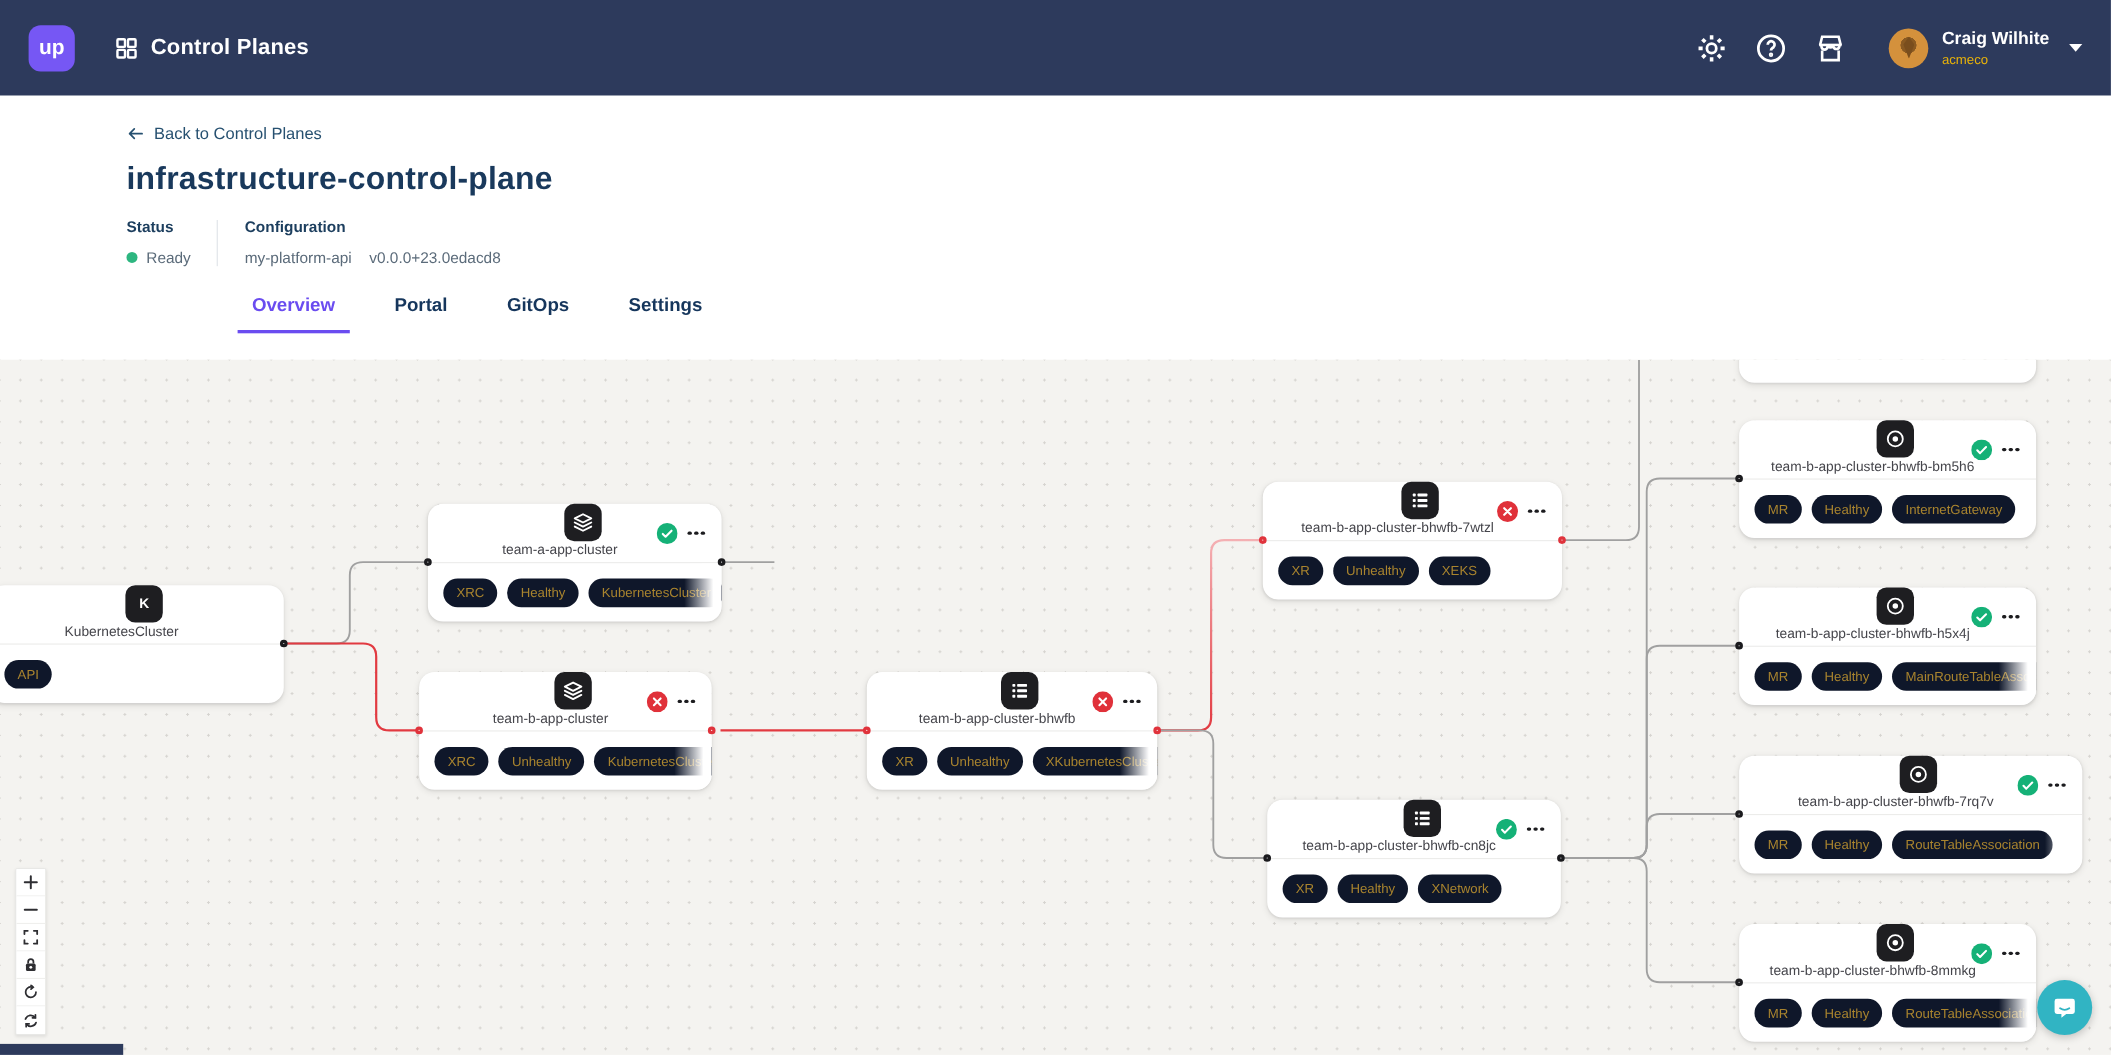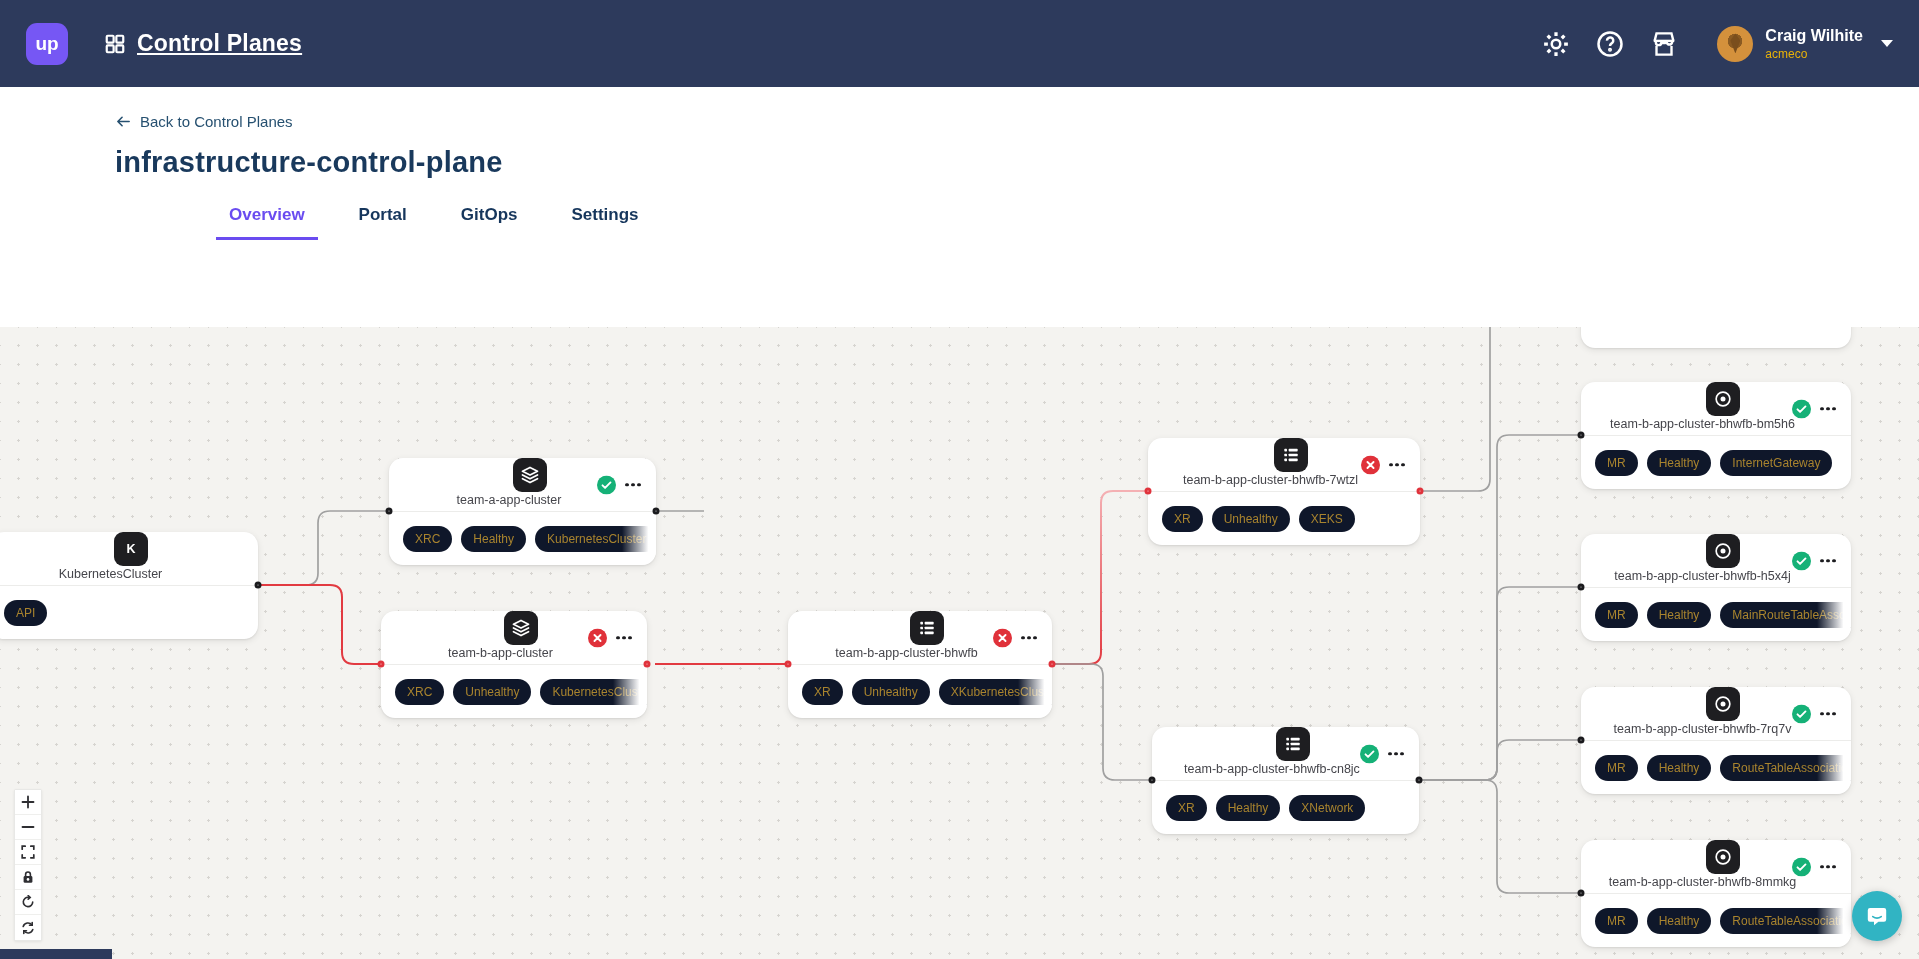--- a/index.html
+++ b/index.html
@@ -4,21 +4,21 @@
 <style>
   * { box-sizing: border-box; margin: 0; padding: 0; }
   html,body { width:1919px; height:959px; overflow:hidden; background:#fff;
     font-family:"Liberation Sans", sans-serif; }
 
   
   .topbar { height:87px; background:#2d3a5c; display:flex; align-items:center; padding:0 26px; }
   .logo { width:42px; height:42px; border-radius:11px; background:#7657f4; color:#fff;
     font-weight:bold; font-size:19px; display:flex; align-items:center; justify-content:center; cursor:pointer; }
   .app-title-group { display:flex; align-items:center; margin-left:36px; gap:11px; color:#fff; }
-  .app-title { font-size:23px; font-weight:bold; letter-spacing:.2px;text-decoration:underline; }
+  .app-title { font-size:20px; font-weight:bold; letter-spacing:.2px; }
   .topbar-right { margin-left:auto; display:flex; align-items:center; gap:24px; }
   .icon-btn { width:30px; height:30px; display:flex; align-items:center; justify-content:center; cursor:pointer; }
   .user-menu { display:flex; align-items:center; margin-left:14px; cursor:pointer; }
   .avatar { width:36px; height:36px; border-radius:50%;
     background:radial-gradient(circle at 50% 42%, #8a5a22 0 26%, #d4913c 27% 100%); overflow:hidden; position:relative; }
   .avatar::after{ content:""; position:absolute; left:50%; top:22%; width:10px; height:20px; transform:translateX(-50%);
     background:#7a4e1d; clip-path:polygon(50% 0,100% 35%,50% 100%,0 35%); }
   .user-text { margin-left:12px; line-height:1.2; }
   .user-name { color:#fff; font-size:16px; font-weight:bold; }
   .user-org { color:#eab308; font-size:12px; margin-top:2px; }
@@ -148,20 +148,37 @@
 </header>
 
 <section class="page-head">
   <a class="back-link">
     <svg width="17" height="17" viewBox="0 0 24 24" fill="none" stroke="#265070" stroke-width="2.2" stroke-linecap="round" stroke-linejoin="round">
       <path d="M20 12H4M10 6l-6 6 6 6"></path>
     </svg>
     <span>Back to Control Planes</span>
   </a>
   <h1 class="page-title">infrastructure-control-plane</h1>
+  <div class="meta-row">
+    <div class="meta-col">
+      <div class="meta-label">Status</div>
+      <div class="meta-value">
+        <span class="dot"></span>
+        <span>Ready</span>
+      </div>
+    </div>
+    <div class="meta-div"></div>
+    <div class="meta-col">
+      <div class="meta-label">Configuration</div>
+      <div class="meta-value cfg-vals">
+        <span>my-platform-api</span>
+        <span>v0.0.0+23.0edacd8</span>
+      </div>
+    </div>
+  </div>
   <nav class="tabs">
     <button class="tab active">Overview</button>
     <button class="tab">Portal</button>
     <button class="tab">GitOps</button>
     <button class="tab">Settings</button>
   </nav>
 </section>
 
 <div class="canvas">
   <svg id="edges" width="1919" height="632" viewBox="0 0 1919 632">
@@ -436,21 +453,21 @@
     </div>
     <div class="node-divider"></div>
     <div class="pills-wrap fade">
           <div class="pills">
             <span class="pill">MR</span>
             <span class="pill">Healthy</span>
             <span class="pill">MainRouteTableAssociation</span>
           </div>
         </div>
   </div>
-      <div class="node" style="left: 1581px; top: 360px; width: 270px;">
+      <div class="node" style="left: 1581px; top: 360px; width: 312px;">
     <span class="handle handle-l"></span>
 
     <div class="node-head">
       <span class="node-icon">
             <svg viewBox="0 0 24 24" fill="none" stroke="#fff" stroke-width="2">
               <circle cx="12" cy="12" r="8.2"></circle>
               <circle cx="12" cy="12" r="3" fill="#fff" stroke="none"></circle>
             </svg>
           </span>
       <span class="node-title">team-b-app-cluster-bhwfb-7rq7v</span>

